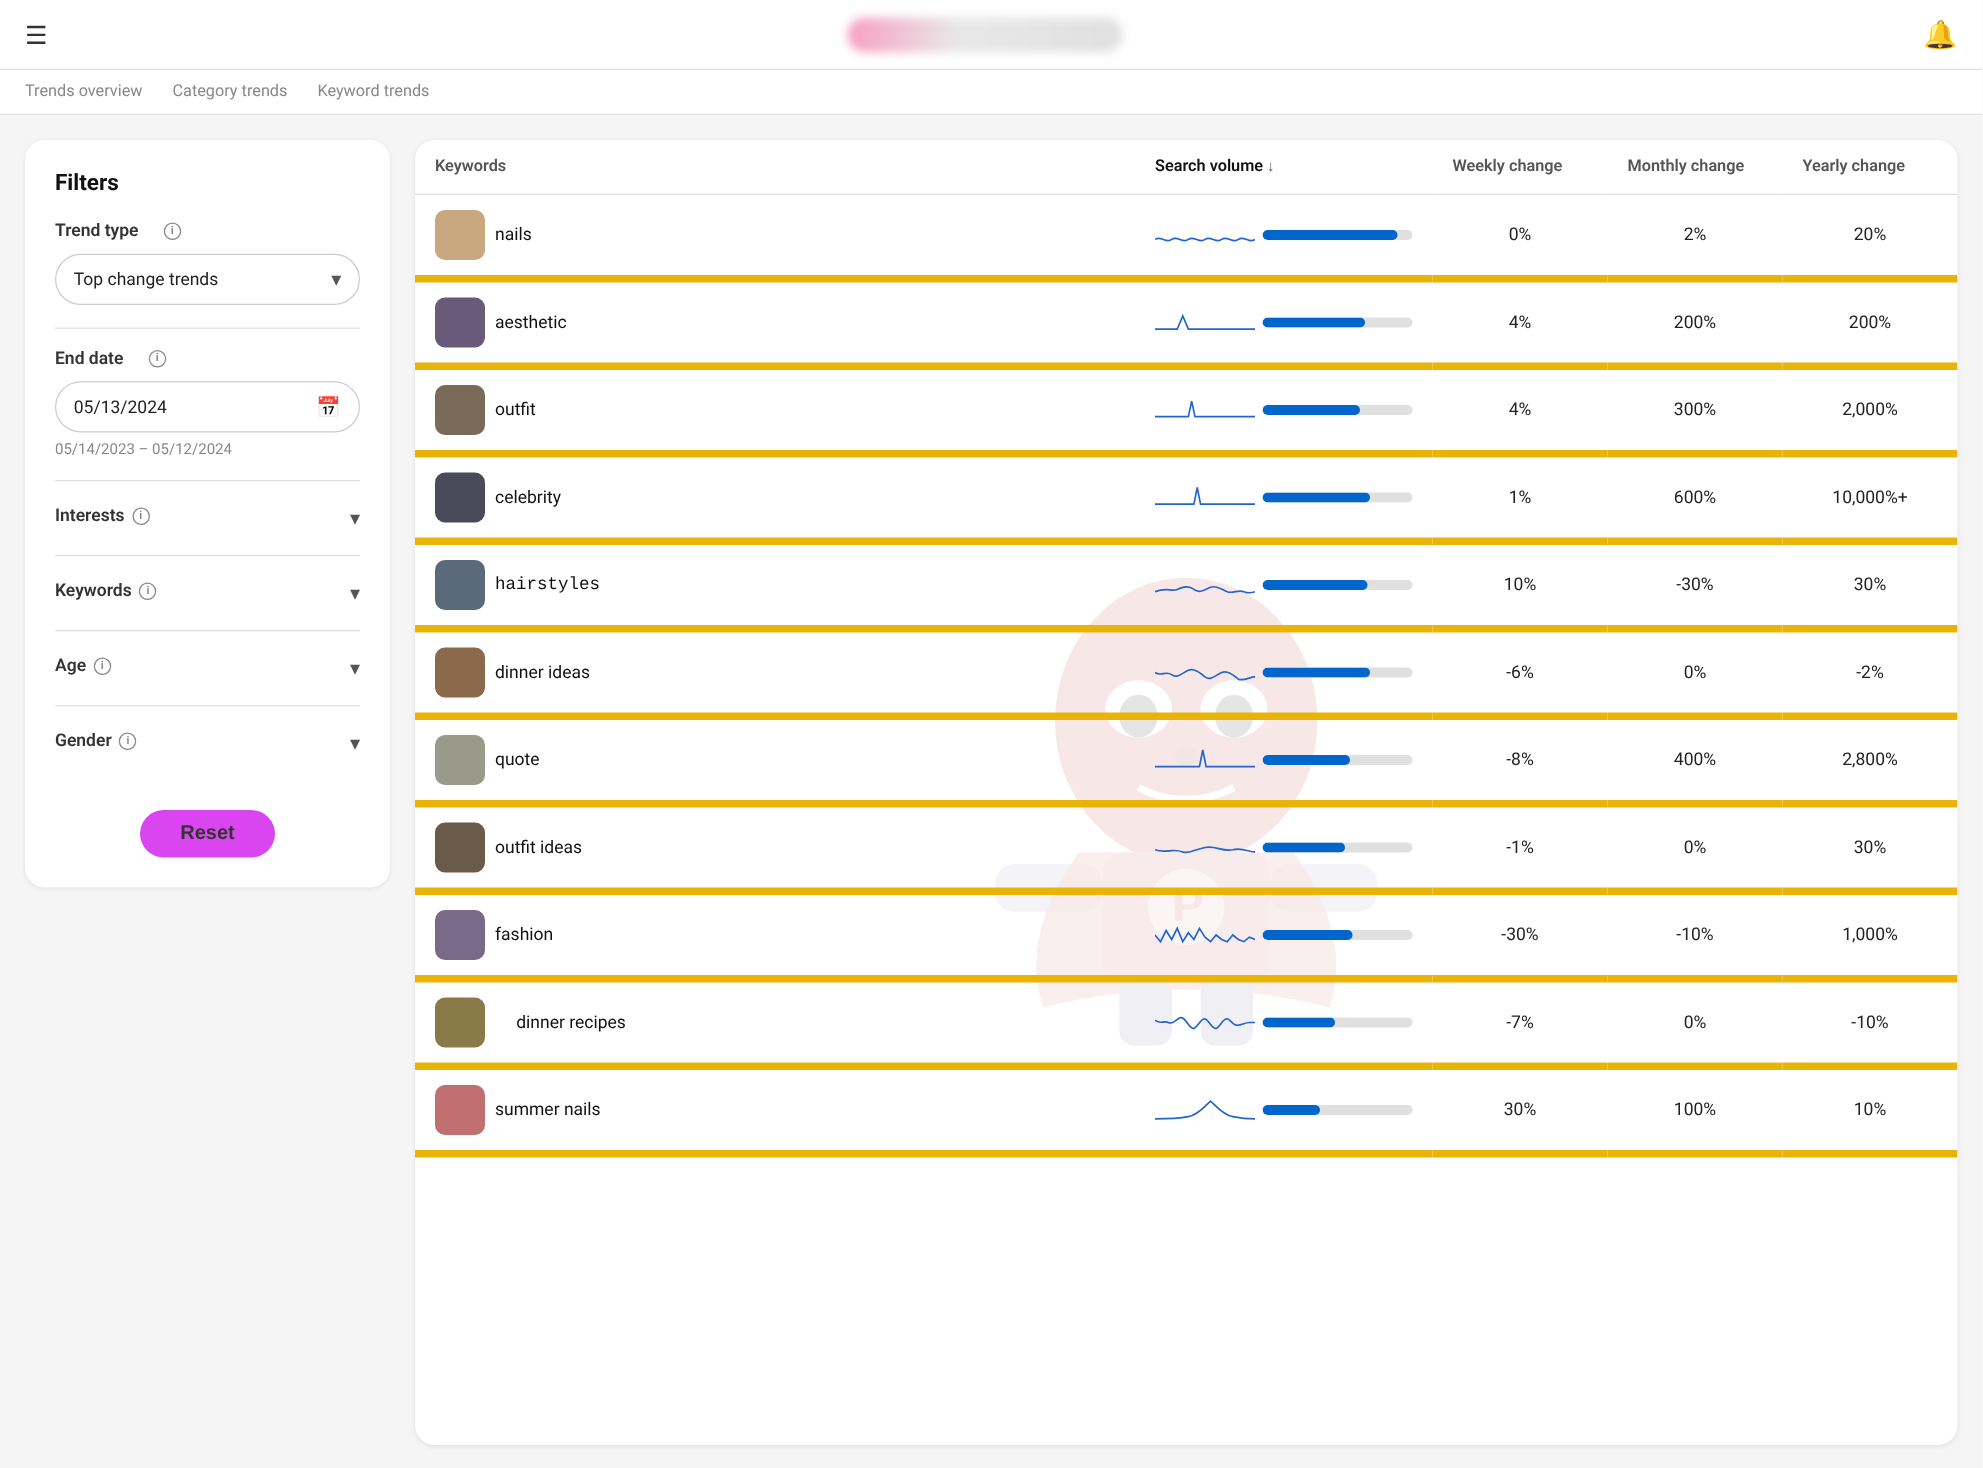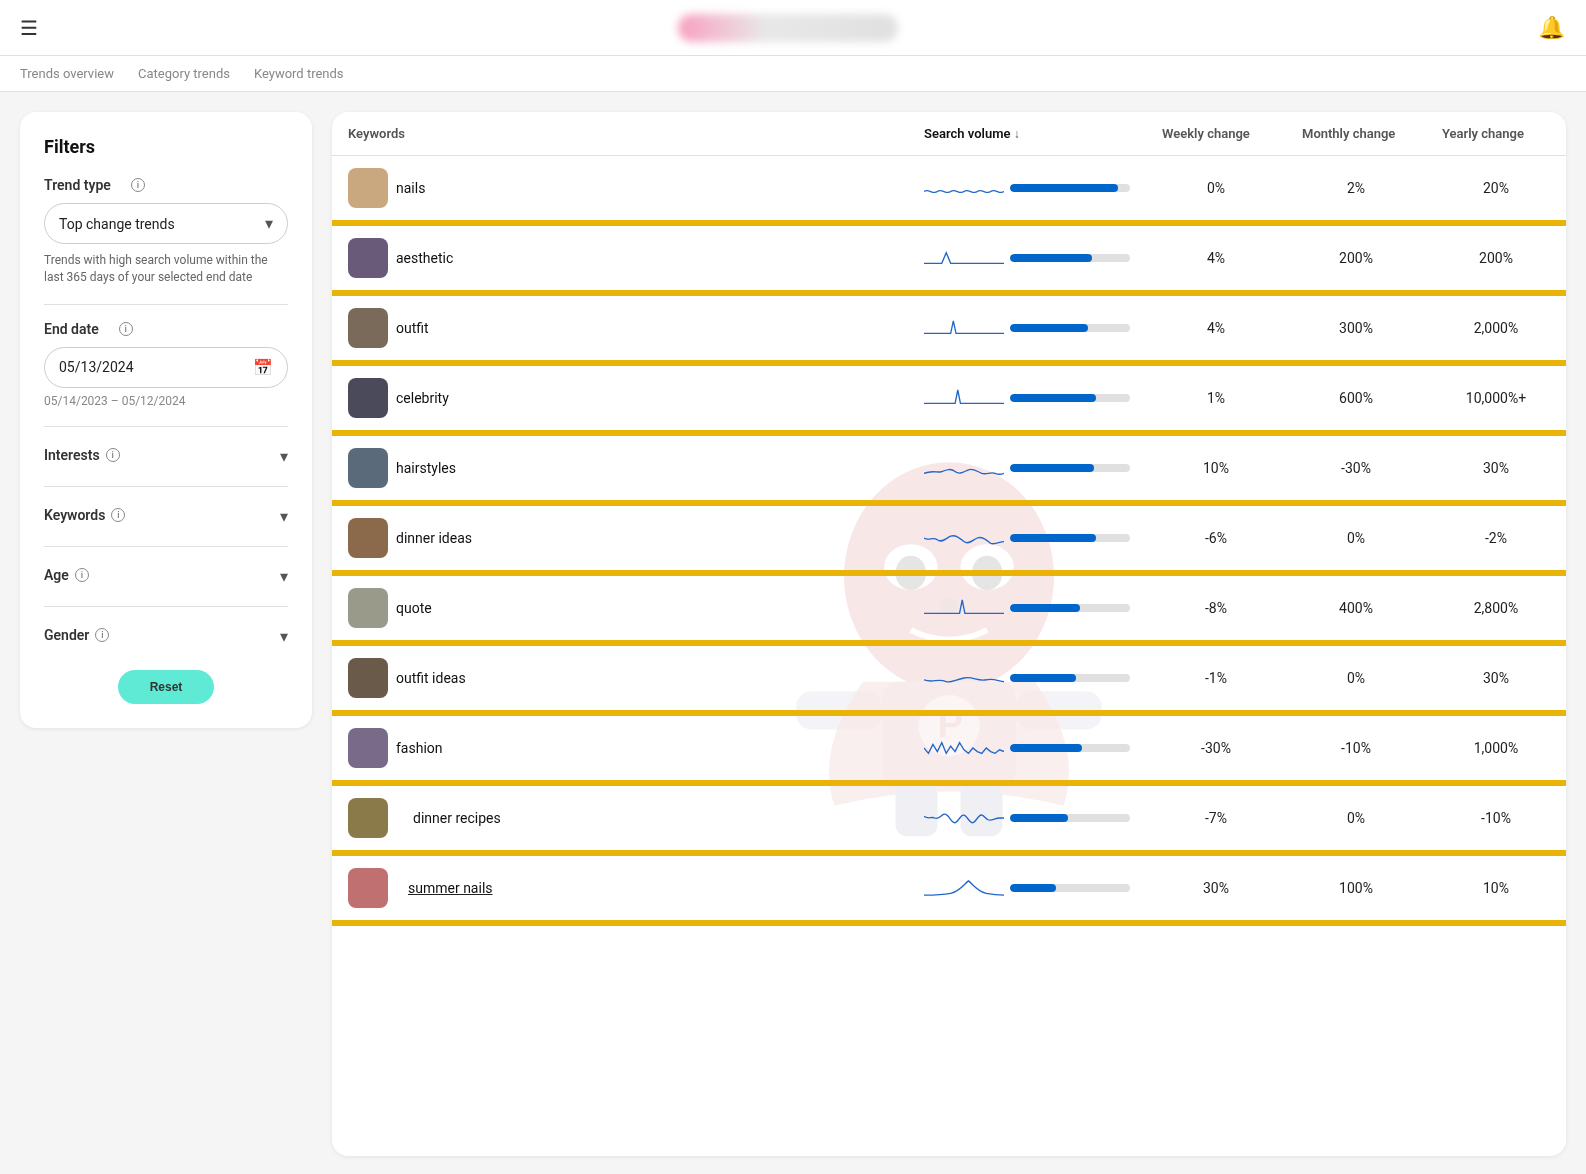--- a/index.html
+++ b/index.html
@@ -172,26 +172,26 @@
     .collapsible-filter-label {
       font-size: 14px;
       font-weight: 600;
       color: #333;
       display: flex;
       align-items: center;
       gap: 6px;
     }
     .reset-btn {
       display: block;
-      margin: 20px auto 0;
+      margin: 40px auto 0;
       padding: 10px 32px;
-      background: #5eead4;
+      background: #d946ef;
       border: none;
       border-radius: 24px;
-      font-size: 12px;
+      font-size: 16px;
       font-weight: 600;
       color: #333;
       cursor: pointer;
     }
 
     
     .main-content {
       flex: 1;
       background: #fff;
       border-radius: 16px;
@@ -345,21 +345,20 @@
 
     <div class="filter-section">
       <div class="filter-label">
         <span>Trend type</span>
         <span class="info-icon">i</span>
       </div>
       <div class="select-dropdown">
         <span>Top change trends</span>
         <span class="chevron-icon">▾</span>
       </div>
-      <div class="filter-description">Trends with high search volume within the last 365 days of your selected end date</div>
     </div>
 
     <hr class="divider">
 
     <div class="filter-section">
       <div class="filter-label">
         <span>End date</span>
         <span class="info-icon">i</span>
       </div>
       <div class="date-input-wrapper">
@@ -539,21 +538,21 @@
       </div>
     </td>
     <td class="change-cell">1%</td>
     <td class="change-cell">600%</td>
     <td class="change-cell">10,000%+</td>
   </tr>
           <tr>
     <td style="width:56px; padding-right:0;">
       <div class="keyword-thumb thumb-hairstyles" style="background:#5a6a7a; width:40px; height:40px; border-radius:8px;"></div>
     </td>
-    <td style="padding-left:8px;">
+    <td style="padding-left:8px;font-family:Liberation Mono, monospace;">
       <span class="keyword-name">hairstyles</span>
     </td>
     <td>
       <div class="volume-bar-wrapper">
         <svg class="sparkline" viewBox="0 0 90 28" fill="none" xmlns="http://www.w3.org/2000/svg">
           <path d="M0,20 C10,16 15,20 20,18 C25,16 30,14 35,18 C40,22 45,18 50,16 C55,14 60,18 65,20 C70,22 75,18 80,20 C85,22 90,20 90,20" stroke="#2266cc" stroke-width="1.5" fill="none"></path>
         </svg>
         <div class="volume-bar-bg">
           <div class="volume-bar-fill" style="width:70%"></div>
         </div>
@@ -665,21 +664,21 @@
       </div>
     </td>
     <td class="change-cell">-7%</td>
     <td class="change-cell">0%</td>
     <td class="change-cell">-10%</td>
   </tr>
           <tr>
     <td style="width:56px; padding-right:0;">
       <div class="keyword-thumb thumb-summer-nails" style="background:#c07070; width:40px; height:40px; border-radius:8px;"></div>
     </td>
-    <td style="padding-left:20px;text-decoration:underline;">
+    <td style="padding-left:8px;">
       <span class="keyword-name">summer nails</span>
     </td>
     <td>
       <div class="volume-bar-wrapper">
         <svg class="sparkline" viewBox="0 0 90 28" fill="none" xmlns="http://www.w3.org/2000/svg">
           <path d="M0,22 C10,22 20,22 30,20 C40,18 45,10 50,6 C55,10 60,18 70,20 C80,22 90,22 90,22" stroke="#2266cc" stroke-width="1.5" fill="none"></path>
         </svg>
         <div class="volume-bar-bg">
           <div class="volume-bar-fill" style="width:38%"></div>
         </div>

